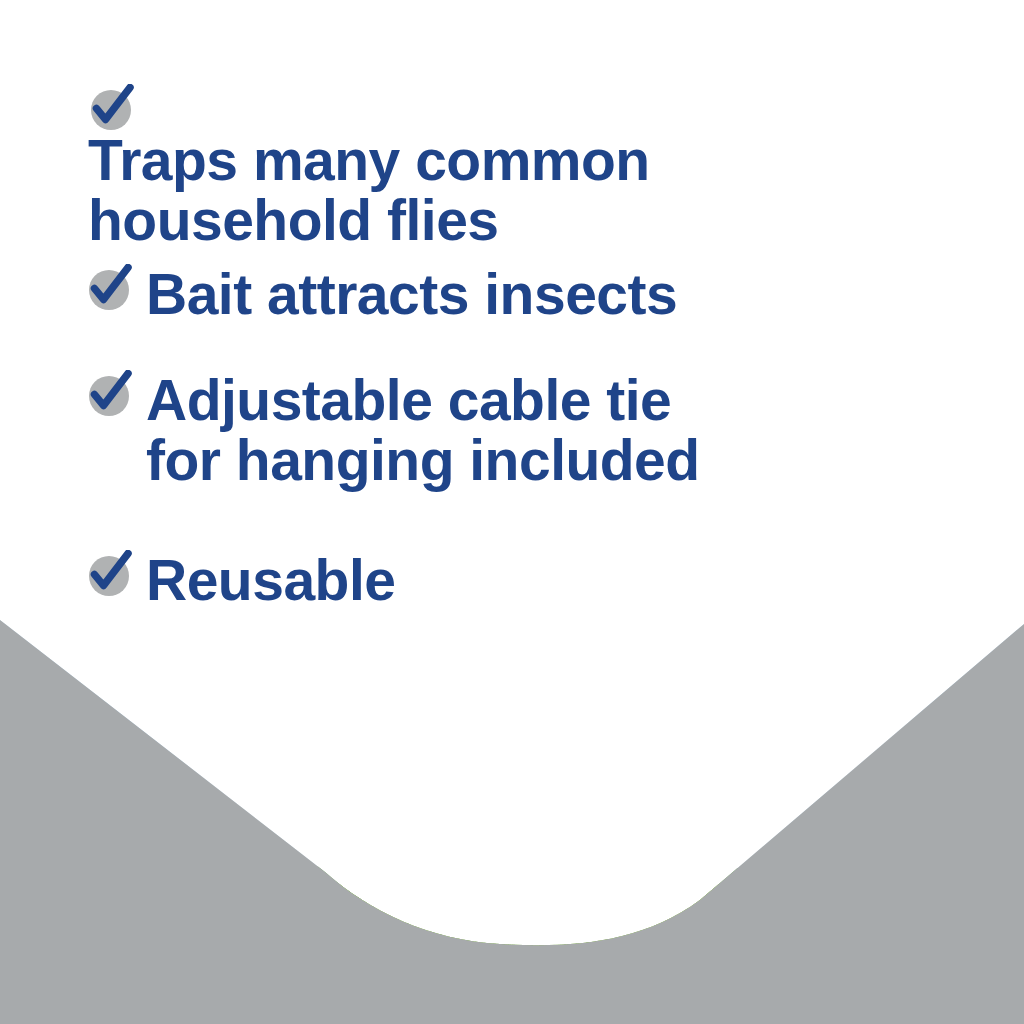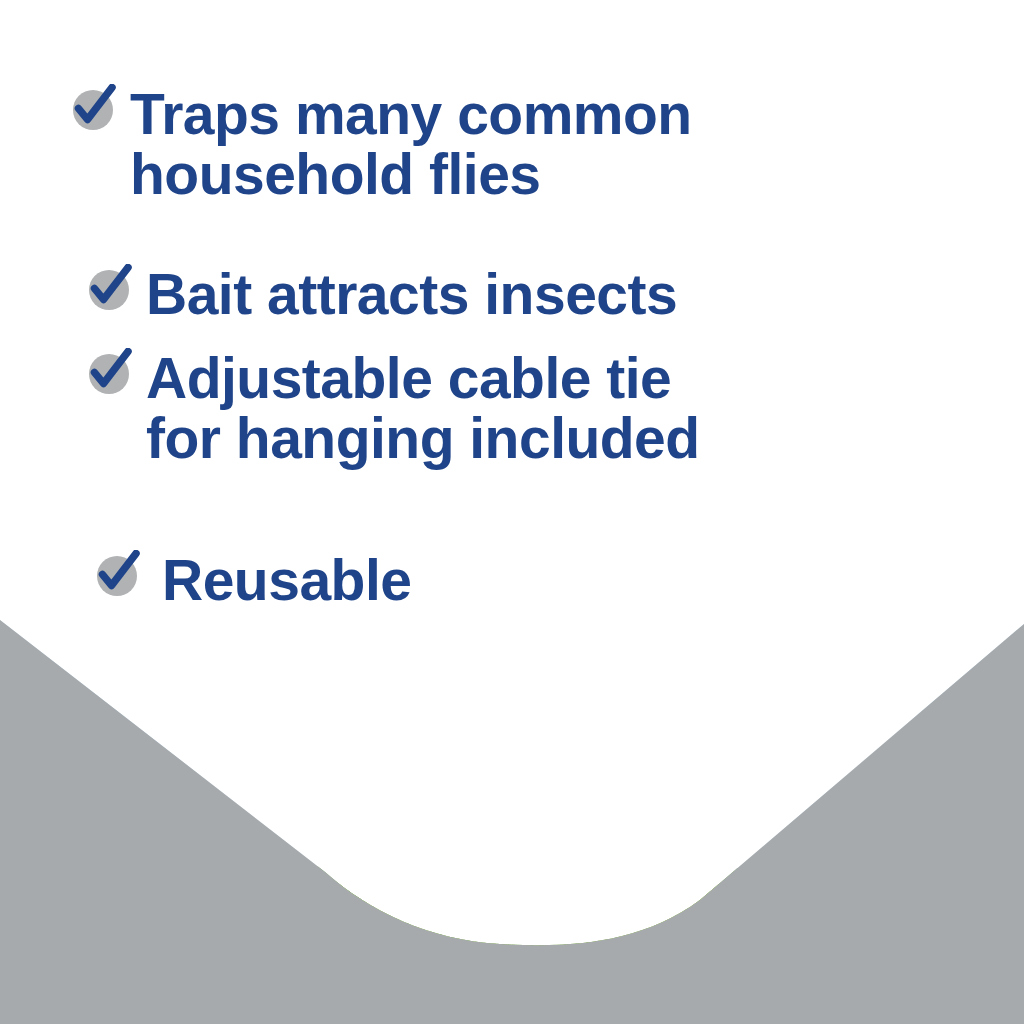--- a/index.html
+++ b/index.html
@@ -129,24 +129,24 @@
   .bullet-text {
     color:#1f4489;
     font-family:"Liberation Sans", sans-serif;
     font-weight:700;
     font-size:57px;
     line-height:60px;
     letter-spacing:-0.5px;
     white-space:pre-line;
   }
 
-  .row-1 { left:70px; top:84px; }
+  .row-1 { left:88px; top:84px;flex-direction:column; }
   .row-2 { left:86px; top:264px;text-align:right; }
-  .row-3 { left:86px; top:348px; }
-  .row-4 { left:94px; top:550px;gap:8px; }
+  .row-3 { left:86px; top:370px; }
+  .row-4 { left:86px; top:550px; }
 </style>
 </head>
 <body>
 
 <div id="stage">
 
   <div class="photo-layer">
     <div class="scene">
       <div class="sky"></div>
 

